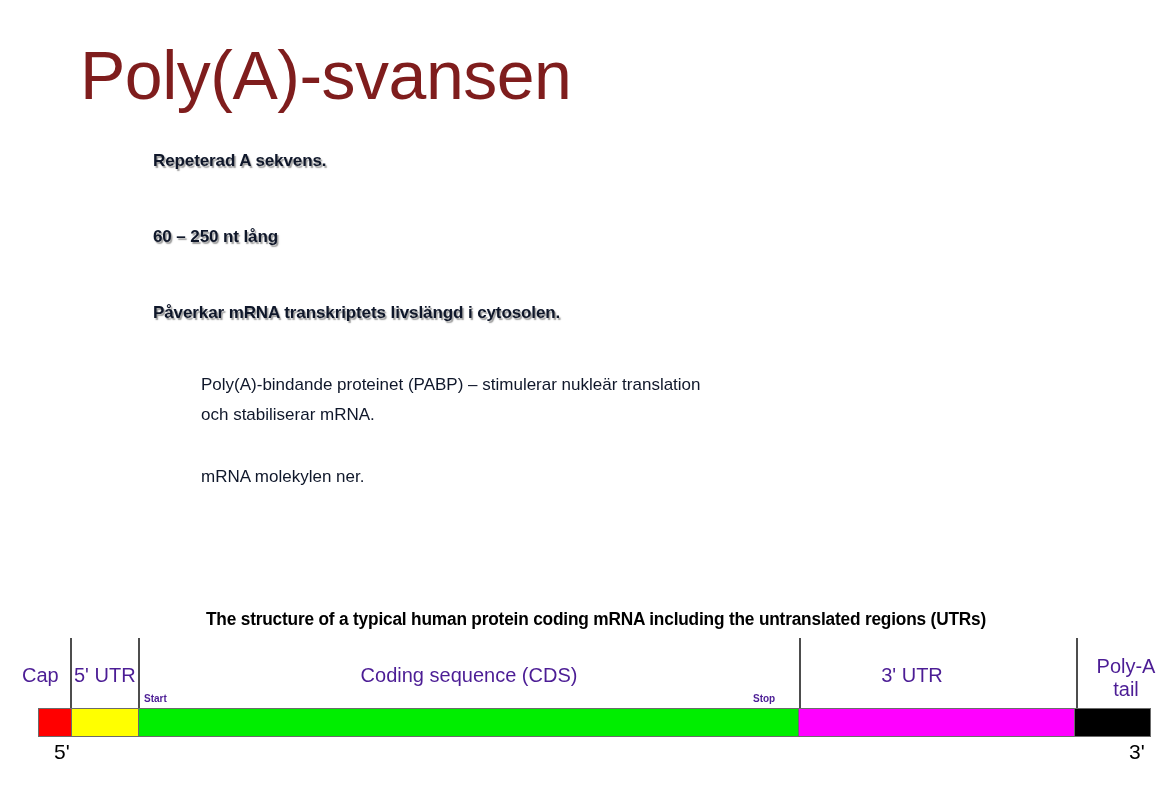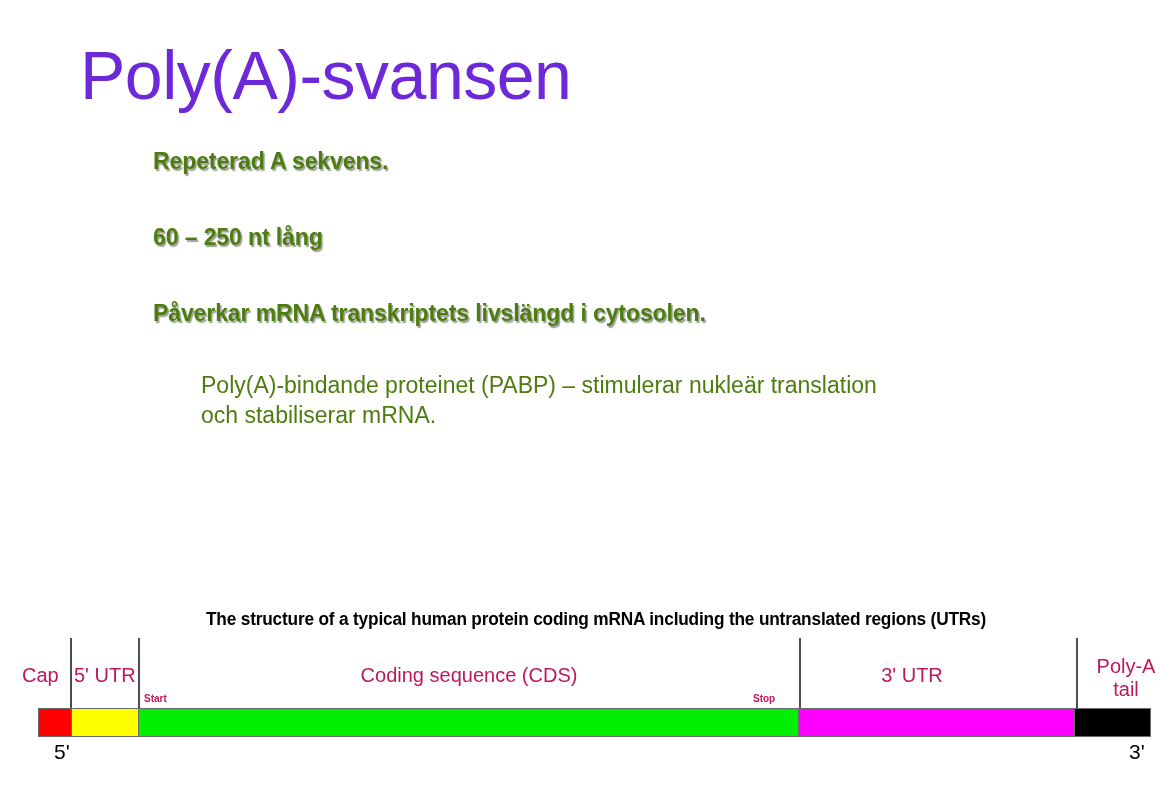--- a/index.html
+++ b/index.html
@@ -22,35 +22,35 @@
 
   
   .slide-title {
     position: absolute;
     left: 80px;
     top: 40px;
     font-size: 68px;
     font-weight: 400;
     letter-spacing: -0.5px;
     line-height: 1.05;
-    color: #6d28d9;
+    color: #7f1d1d;
     white-space: nowrap;
   }
 
   
   .body-block {
     position: absolute;
     left: 153px;
     top: 146px;
     width: 900px;
   }
   .body-line {
-    font-size: 23px;
+    font-size: 17px;
     line-height: 30px;
-    color: #4d7c0f;
+    color: #0f172a;
     white-space: nowrap;
   }
   .body-line.emph {
     font-weight: bold;
     text-shadow: 1.5px 1.5px 1.2px rgba(120,120,120,0.75);
     letter-spacing: -0.1px;
   }
   .body-line.plain {
     font-weight: 400;
     margin-left: 48px;
@@ -86,21 +86,21 @@
     top: 38px;
     width: 1.6px;
     height: 70px;
     background: #4d4d4d;
   }
 
   
   .lbl {
     position: absolute;
     font-size: 20px;
-    color: #be185d;
+    color: #4c1d95;
     line-height: 22px;
     white-space: nowrap;
   }
   .lbl.center { text-align: center; }
   .lbl.small { font-size: 10px; font-weight: bold; }
 
   
   .bar {
     position: absolute;
     left: 22px;
@@ -136,20 +136,21 @@
   <div class="body-block">
     <div class="body-line emph">Repeterad A sekvens.</div>
     <div class="gap-sm"></div>
     <div class="body-line emph">60 – 250 nt lång</div>
     <div class="gap-sm"></div>
     <div class="body-line emph">Påverkar mRNA transkriptets livslängd i cytosolen.</div>
     <div class="gap-lg"></div>
     <div class="body-line plain">Poly(A)-bindande proteinet (PABP) – stimulerar nukleär translation</div>
     <div class="body-line plain">och stabiliserar mRNA.</div>
     <div class="gap-md"></div>
+    <div class="body-line plain">mRNA molekylen ner.</div>
   </div>
 
   <div class="diagram">
 
     <div class="diagram-caption">The structure of a typical human protein coding mRNA including the untranslated regions (UTRs)</div>
 
     <div class="tick" style="left:54px;"></div>
     <div class="tick" style="left:122px;"></div>
     <div class="tick" style="left:783px;"></div>
     <div class="tick" style="left:1060px;"></div>

